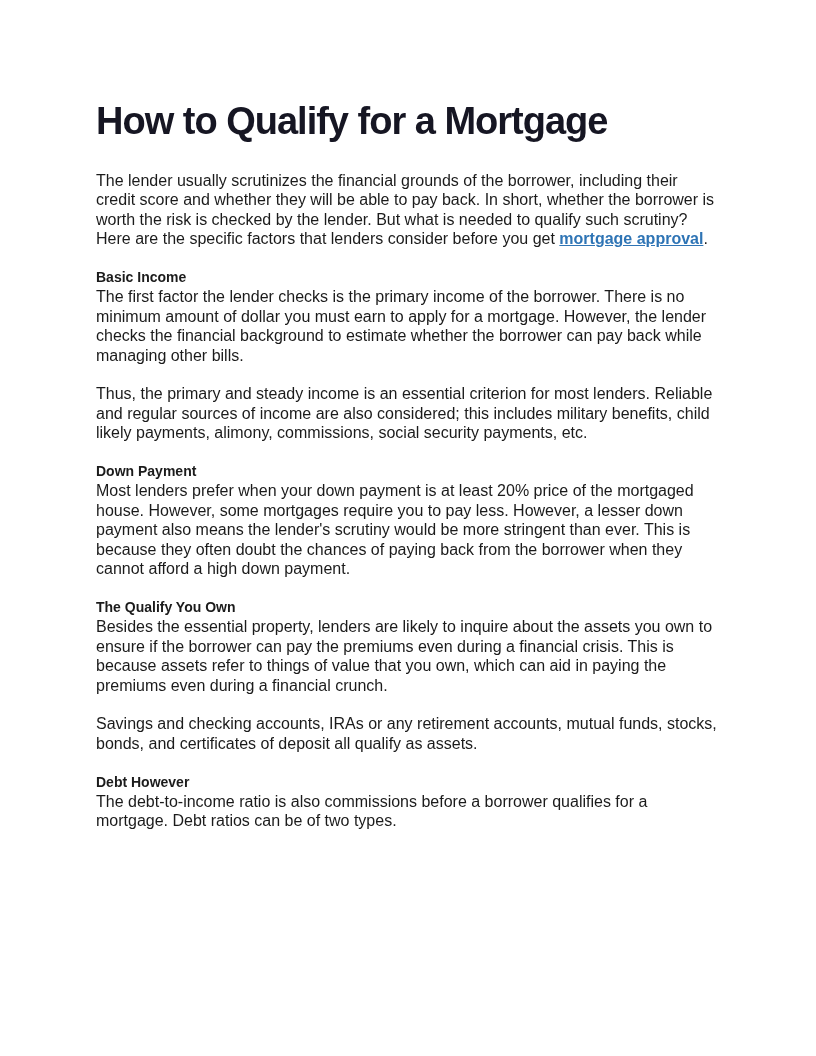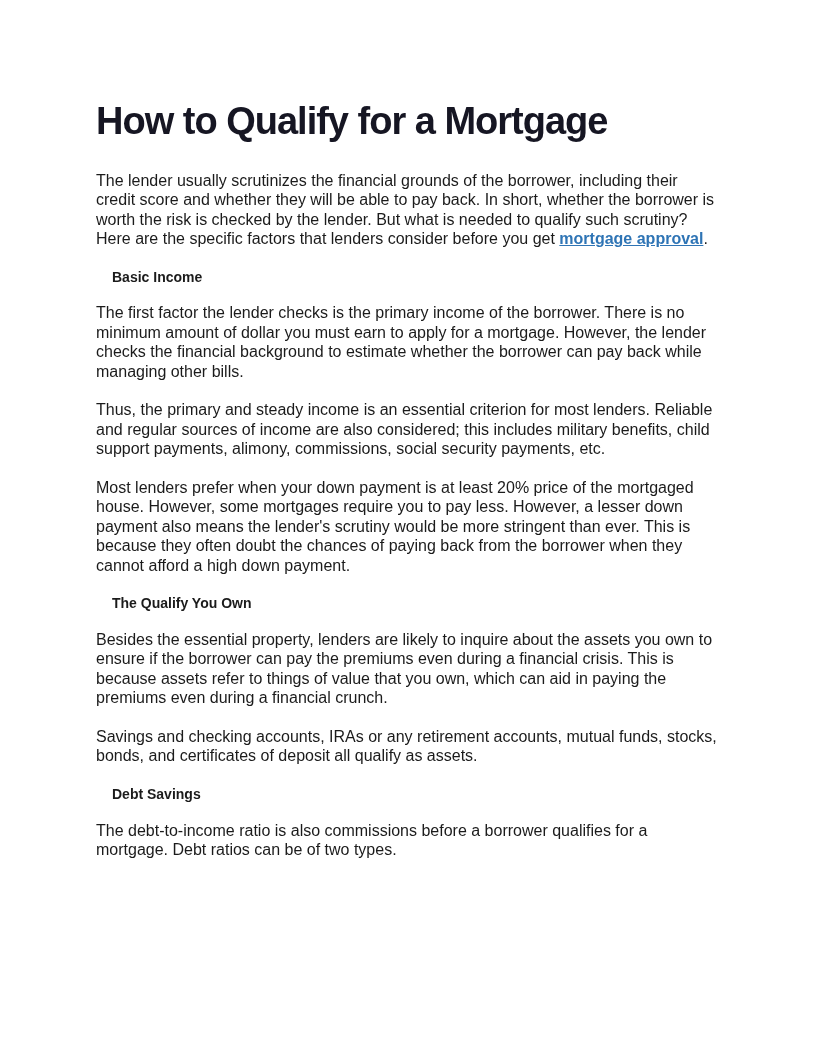--- a/index.html
+++ b/index.html
@@ -37,21 +37,21 @@
     font-size: 16px;
     line-height: 19.4px;
     margin: 0 0 19.4px 0;
     color: var(--body_text, #1b1b1b);
   }
 
   .section-heading {
     font-size: 14px;
     font-weight: 700;
     line-height: 19.4px;
-    margin: 16px;
+    margin: 0;
     color: var(--body_text, #1b1b1b);
   }
 
   .doc-link {
     color: var(--link, #2e74b5);
     font-weight: 700;
     text-decoration: underline;
     cursor: pointer;
   }
 </style>
@@ -59,24 +59,25 @@
 <body>
 
 <div class="page">
 
   <h1 class="doc-title">How to Qualify for a Mortgage</h1>
 
   <p class="body-p"><span>The lender usually scrutinizes the financial grounds of the borrower, including their credit score and whether they will be able to pay back. In short, whether the borrower is worth the risk is checked by the lender. But what is needed to qualify such scrutiny? Here are the specific factors that lenders consider before you get </span><a class="doc-link" href="#">mortgage approval</a><span>.</span></p>
 
   <h2 class="section-heading">Basic Income</h2>
   <p class="body-p">The first factor the lender checks is the primary income of the borrower. There is no minimum amount of dollar you must earn to apply for a mortgage. However, the lender checks the financial background to estimate whether the borrower can pay back while managing other bills.</p>
-  <p class="body-p">Thus, the primary and steady income is an essential criterion for most lenders. Reliable and regular sources of income are also considered; this includes military benefits, child support payments, alimony, commissions, social security payments, etc.</p>
+  <p class="body-p">Thus, the primary and steady income is an essential criterion for most lenders. Reliable and regular sources of income are also considered; this includes military benefits, child likely payments, alimony, commissions, social security payments, etc.</p>
 
+  <h2 class="section-heading">Down Payment</h2>
   <p class="body-p">Most lenders prefer when your down payment is at least 20% price of the mortgaged house. However, some mortgages require you to pay less. However, a lesser down payment also means the lender's scrutiny would be more stringent than ever. This is because they often doubt the chances of paying back from the borrower when they cannot afford a high down payment.</p>
 
   <h2 class="section-heading">The Qualify You Own</h2>
   <p class="body-p">Besides the essential property, lenders are likely to inquire about the assets you own to ensure if the borrower can pay the premiums even during a financial crisis. This is because assets refer to things of value that you own, which can aid in paying the premiums even during a financial crunch.</p>
   <p class="body-p">Savings and checking accounts, IRAs or any retirement accounts, mutual funds, stocks, bonds, and certificates of deposit all qualify as assets.</p>
 
-  <h2 class="section-heading">Debt Savings</h2>
+  <h2 class="section-heading">Debt However</h2>
   <p class="body-p">The debt-to-income ratio is also commissions before a borrower qualifies for a mortgage. Debt ratios can be of two types.</p>
 
 </div>
 
 </body></html>

